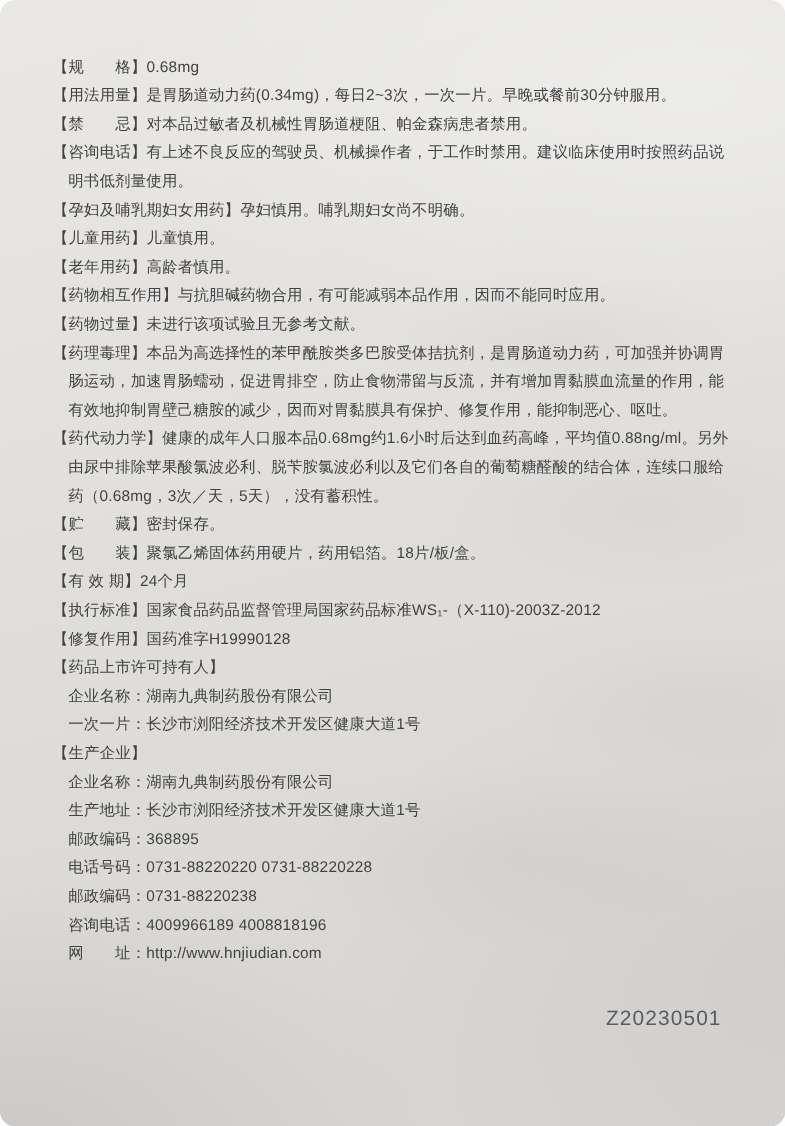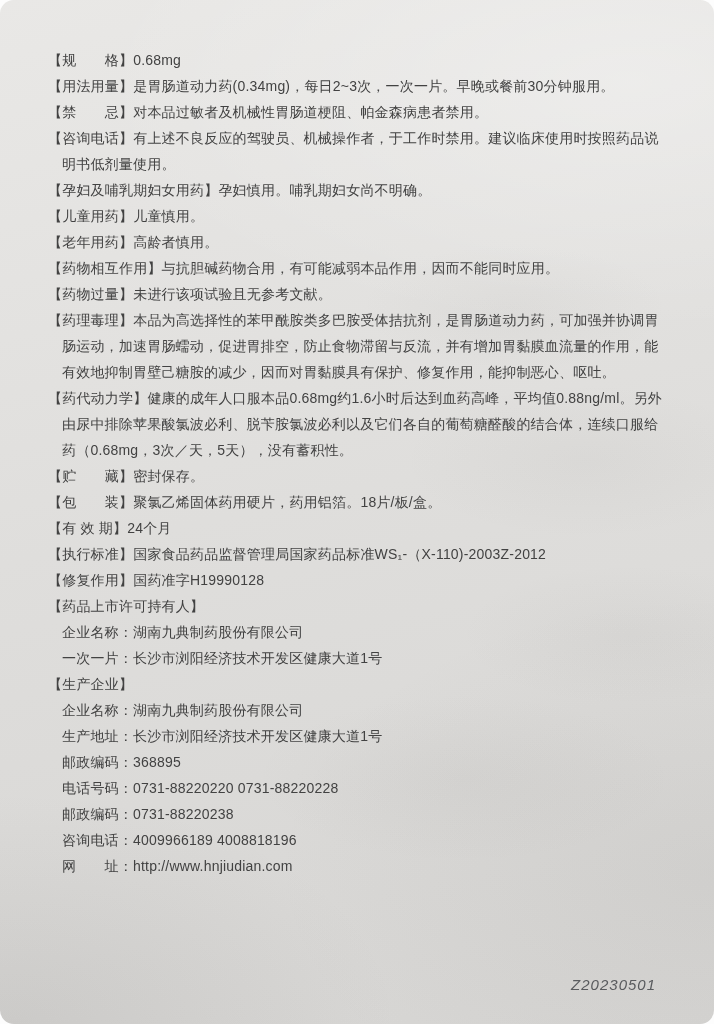--- a/index.html
+++ b/index.html
@@ -44,27 +44,26 @@
     text-indent: -14px;
     letter-spacing: 0.2px;
     word-break: break-all;
   }
   p.line.sub {
     text-indent: 0;
   }
   .label { letter-spacing: 0.2px; }
   .batch {
     position: absolute;
-    top: 976px;
+    top: 916px;
     right: 58px;
-    font-size: 15px;
+    font-size: 19px;
     letter-spacing: 1px;
     color: #595b5e;
     z-index: 2;
-    font-style: italic;
   }
 </style>
 </head>
 <body>
 
 <div class="page">
   <div class="content">
       <p class="line"><span class="label">【规　　格】</span><span class="value">0.68mg</span></p>
       <p class="line"><span class="label">【用法用量】</span><span class="value">是胃肠道动力药(0.34mg)，每日2~3次，一次一片。早晚或餐前30分钟服用。</span></p>
       <p class="line"><span class="label">【禁　　忌】</span><span class="value">对本品过敏者及机械性胃肠道梗阻、帕金森病患者禁用。</span></p>

